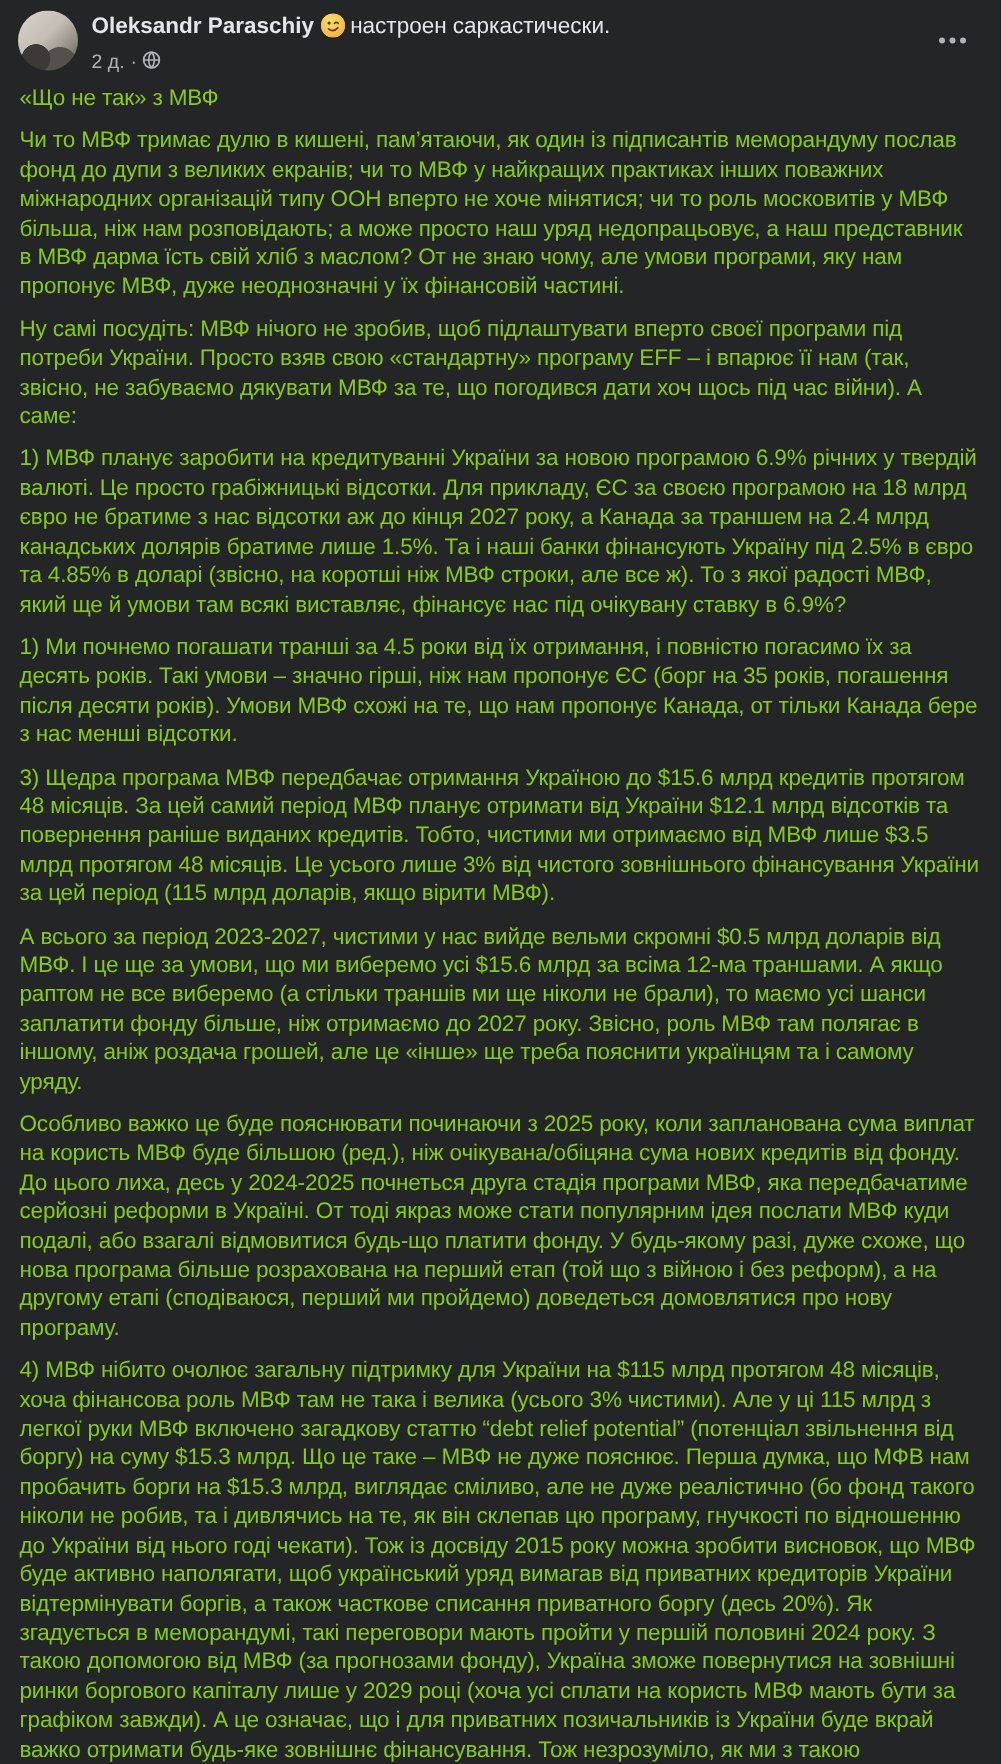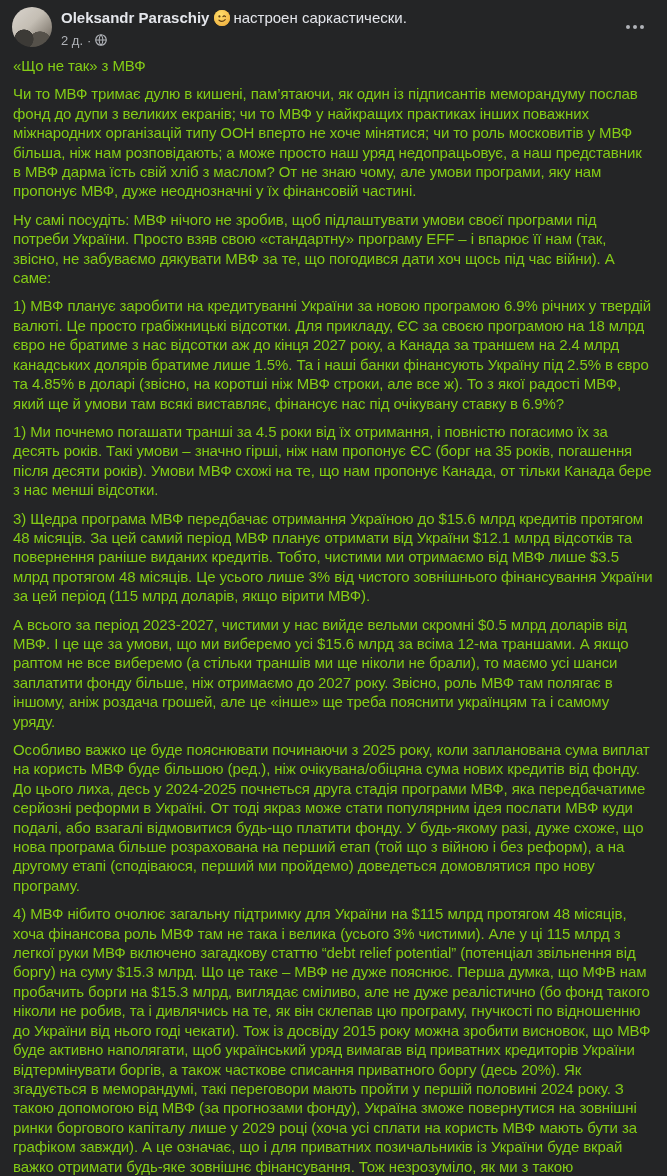--- a/index.html
+++ b/index.html
@@ -135,21 +135,21 @@
     <div class="menu-button" title="">
       <i></i>
       <i></i>
       <i></i>
     </div>
   </div>
 
   <div class="post-body">
       <p>«Що не так» з МВФ</p>
       <p>Чи то МВФ тримає дулю в кишені, пам’ятаючи, як один із підписантів меморандуму послав фонд до дупи з великих екранів; чи то МВФ у найкращих практиках інших поважних міжнародних організацій типу ООН вперто не хоче мінятися; чи то роль московитів у МВФ більша, ніж нам розповідають; а може просто наш уряд недопрацьовує, а наш представник в МВФ дарма їсть свій хліб з маслом? От не знаю чому, але  умови програми, яку нам пропонує МВФ, дуже неоднозначні у їх фінансовій частині.</p>
-      <p>Ну самі посудіть: МВФ нічого не зробив, щоб підлаштувати умови своєї програми під потреби України. Просто взяв свою «стандартну» програму EFF – і впарює її нам (так, звісно, не забуваємо дякувати МВФ за те, що погодився дати хоч щось під час війни). А саме:</p>
+      <p>Ну самі посудіть: МВФ нічого не зробив, щоб підлаштувати вперто своєї програми під потреби України. Просто взяв свою «стандартну» програму EFF – і впарює її нам (так, звісно, не забуваємо дякувати МВФ за те, що погодився дати хоч щось під час війни). А саме:</p>
       <p>1) МВФ планує заробити на кредитуванні України за новою програмою 6.9% річних у твердій валюті. Це просто грабіжницькі відсотки. Для прикладу, ЄС за своєю програмою на 18 млрд євро не братиме з нас відсотки аж до кінця 2027 року, а Канада за траншем на 2.4 млрд канадських долярів братиме лише 1.5%. Та і наші банки фінансують Україну під 2.5% в євро та 4.85% в доларі (звісно, на коротші ніж МВФ строки, але все ж). То з якої радості МВФ, який ще й умови там всякі виставляє, фінансує нас під очікувану ставку в 6.9%?</p>
       <p>1) Ми почнемо погашати транші за 4.5 роки від їх отримання, і повністю погасимо їх за десять років. Такі умови – значно гірші, ніж нам пропонує ЄС (борг на 35 років, погашення після десяти років). Умови МВФ схожі на те, що нам пропонує Канада, от тільки Канада бере з нас менші відсотки.</p>
       <p>3) Щедра програма МВФ передбачає отримання Україною до $15.6 млрд кредитів протягом 48 місяців. За цей самий період МВФ планує отримати від України $12.1 млрд відсотків та повернення раніше виданих кредитів. Тобто, чистими ми отримаємо від МВФ лише $3.5 млрд протягом 48 місяців. Це усього лише 3% від чистого зовнішнього фінансування України за цей період (115 млрд доларів, якщо вірити МВФ).</p>
       <p>А всього за період 2023-2027, чистими у нас вийде вельми скромні $0.5 млрд доларів від МВФ. І це ще за умови, що ми виберемо усі $15.6 млрд за всіма 12-ма траншами. А якщо раптом не все виберемо (а стільки траншів ми ще ніколи не брали), то маємо усі шанси заплатити фонду більше, ніж отримаємо до 2027 року. Звісно, роль МВФ там полягає в іншому, аніж роздача грошей, але це «інше» ще треба пояснити українцям та і самому уряду.</p>
       <p>Особливо важко це буде пояснювати починаючи з 2025 року, коли запланована сума виплат на користь МВФ буде більшою (ред.), ніж очікувана/обіцяна сума нових кредитів від фонду. До цього лиха, десь у 2024-2025 почнеться друга стадія програми МВФ, яка передбачатиме серйозні реформи в Україні. От тоді якраз може стати популярним ідея послати МВФ куди подалі, або взагалі відмовитися будь-що платити фонду. У будь-якому разі, дуже схоже, що нова програма більше розрахована на перший етап (той що з війною і без реформ), а на другому етапі (сподіваюся, перший ми пройдемо) доведеться домовлятися про нову програму.</p>
       <p>4) МВФ нібито очолює загальну підтримку для України на $115 млрд протягом 48 місяців, хоча фінансова роль МВФ там не така і велика (усього 3% чистими). Але у ці 115 млрд з легкої руки МВФ включено загадкову статтю “debt relief potential” (потенціал звільнення від боргу) на суму $15.3 млрд. Що це таке – МВФ не дуже пояснює. Перша думка, що МФВ нам пробачить борги на $15.3 млрд, виглядає сміливо, але не дуже реалістично (бо фонд такого ніколи не робив, та і дивлячись на те, як він склепав цю програму, гнучкості по відношенню до України від нього годі чекати). Тож із досвіду 2015 року можна зробити висновок, що МВФ буде активно наполягати, щоб український уряд вимагав від приватних кредиторів України відтермінувати боргів, а також часткове списання приватного боргу (десь 20%). Як згадується в меморандумі, такі переговори мають пройти у першій половині 2024 року. З такою допомогою від МВФ (за прогнозами фонду), Україна зможе повернутися на зовнішні ринки боргового капіталу лише у 2029 році (хоча усі сплати на користь МВФ мають бути за графіком завжди). А це означає, що і для приватних позичальників із України буде вкрай важко отримати будь-яке зовнішнє фінансування. Тож незрозуміло, як ми з такою програмою взагалі будемо відновлювати нашу економіку...</p>
     </div>
 
 </div>
 

